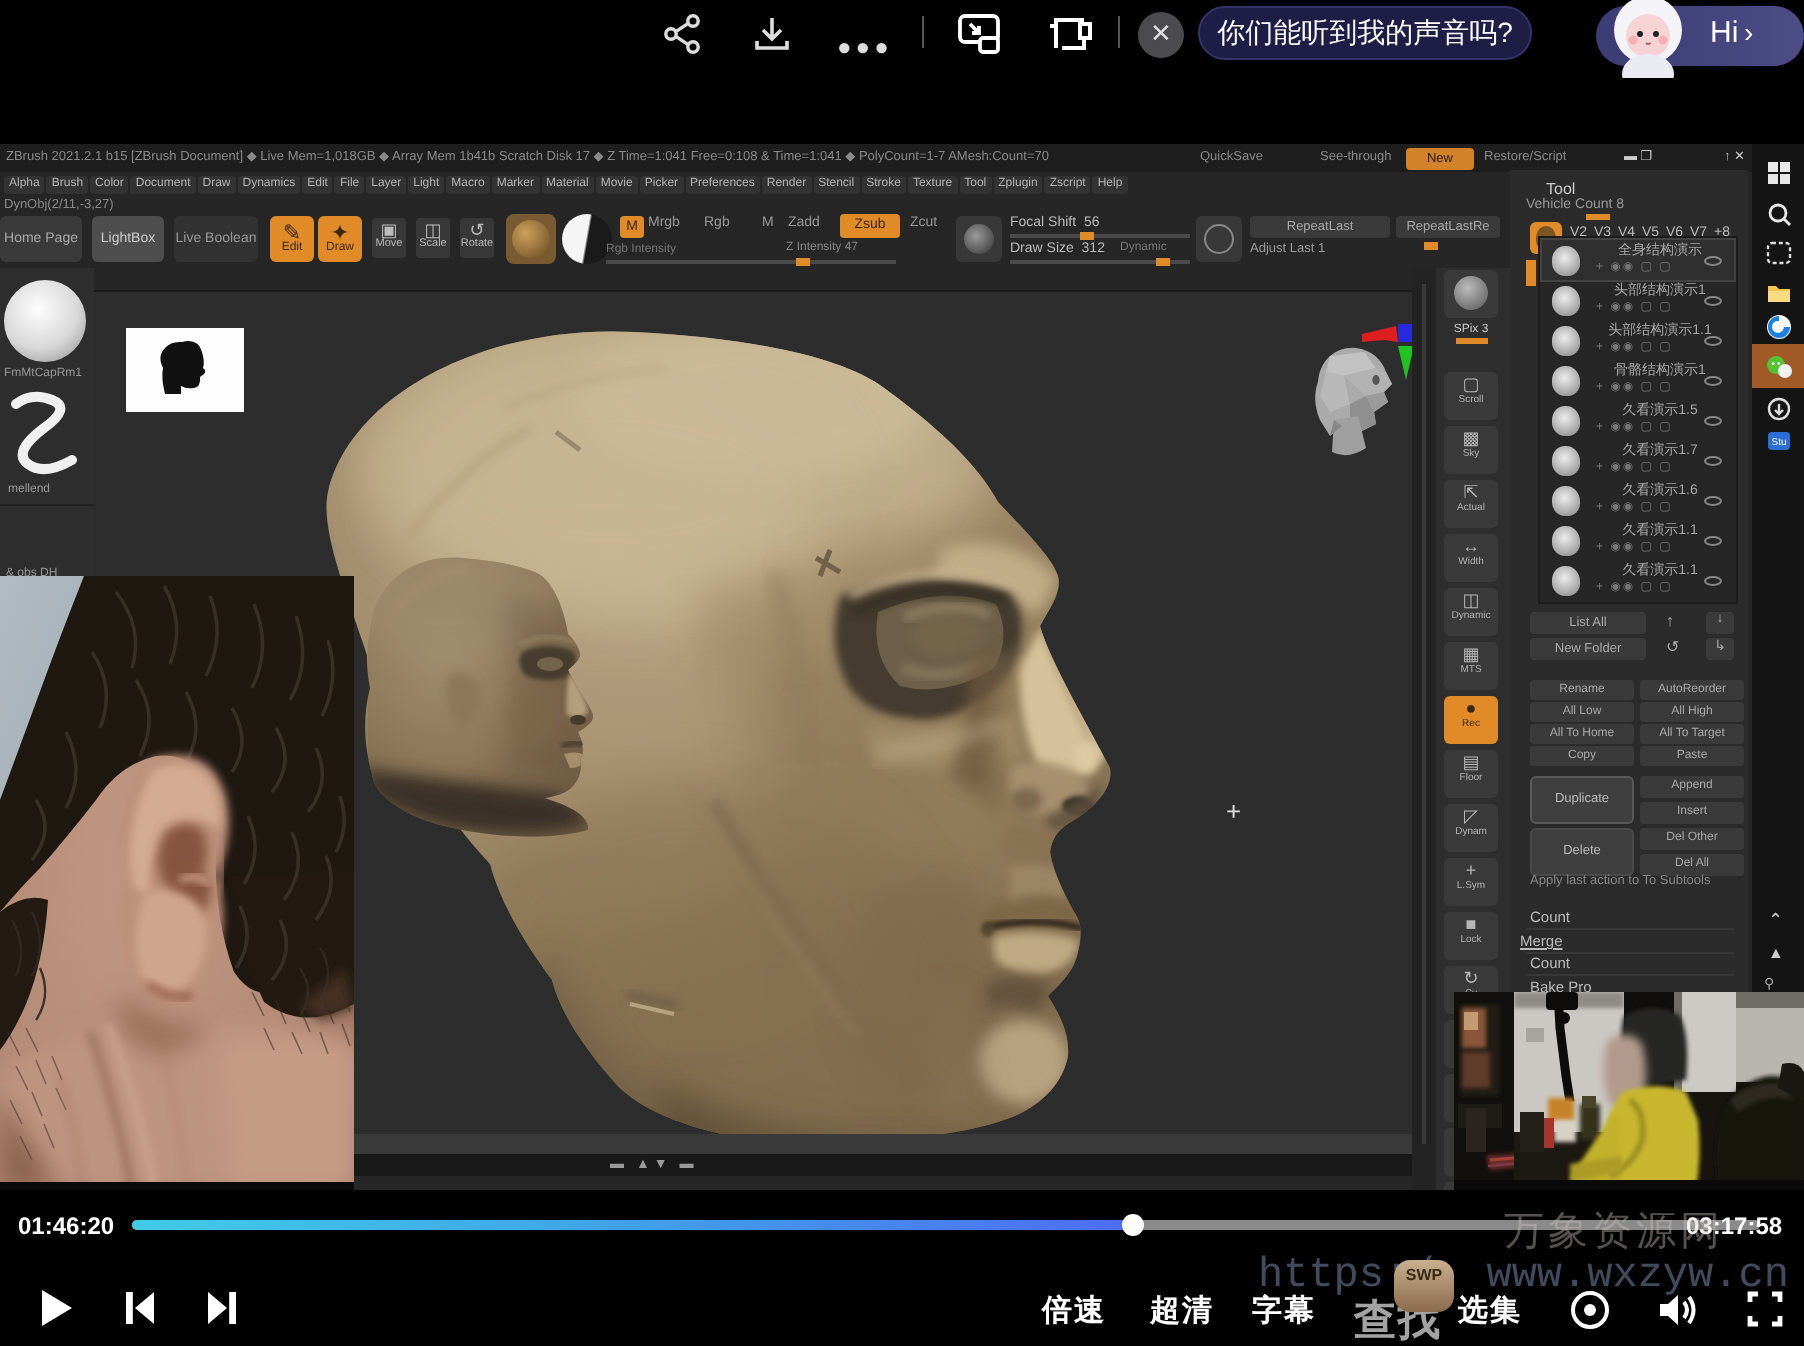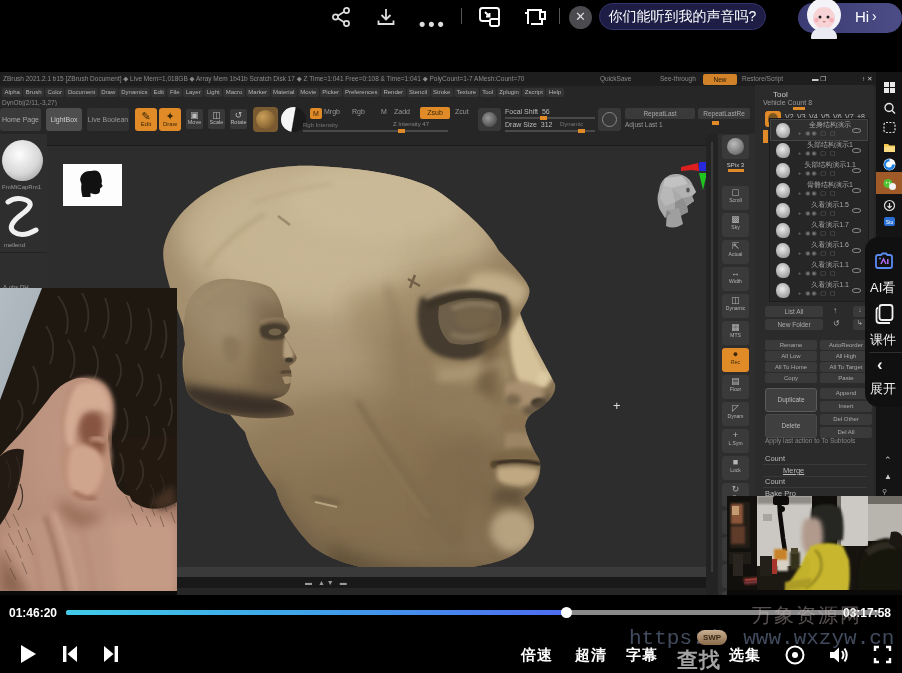--- a/index.html
+++ b/index.html
@@ -207,21 +207,21 @@
         <div class="abs" style="left:65px;top:288px;width:52px;height:10px;background:#3a3a3a;border-radius:2px;color:#aaa;font-size:6px;text-align:center;line-height:10px;">Paste</div>
         <div class="abs" style="left:10px;top:303px;width:52px;height:24px;background:#3f3f3f;border:1px solid #5a5a5a;border-radius:3px;color:#bbb;font-size:6.5px;text-align:center;line-height:22px;">Duplicate</div>
         <div class="abs" style="left:65px;top:303px;width:52px;height:11px;background:#3a3a3a;border-radius:2px;color:#aaa;font-size:6px;text-align:center;line-height:11px;">Append</div>
         <div class="abs" style="left:65px;top:316px;width:52px;height:11px;background:#3a3a3a;border-radius:2px;color:#aaa;font-size:6px;text-align:center;line-height:11px;">Insert</div>
         <div class="abs" style="left:10px;top:329px;width:52px;height:24px;background:#3f3f3f;border:1px solid #4a4a4a;border-radius:3px;color:#bbb;font-size:6.5px;text-align:center;line-height:22px;">Delete</div>
         <div class="abs" style="left:65px;top:329px;width:52px;height:11px;background:#3a3a3a;border-radius:2px;color:#aaa;font-size:6px;text-align:center;line-height:11px;">Del Other</div>
         <div class="abs" style="left:65px;top:342px;width:52px;height:11px;background:#3a3a3a;border-radius:2px;color:#aaa;font-size:6px;text-align:center;line-height:11px;">Del All</div>
         <div class="abs" style="left:10px;top:352px;color:#888;font-size:6.5px;">Apply last action to To Subtools</div>
         <div class="abs" style="left:10px;top:369px;color:#bbb;font-size:7.5px;">Count</div>
         <div class="abs" style="left:8px;top:379px;width:104px;height:1px;background:#383838;"></div>
-        <div class="abs" style="left:28px;top:381px;color:#bbb;font-size:7.5px;text-decoration:underline;">Merge</div>
+        <div class="abs" style="left:5px;top:381px;color:#bbb;font-size:7.5px;text-decoration:underline;">Merge</div>
         <div class="abs" style="left:8px;top:391px;width:104px;height:1px;background:#383838;"></div>
         <div class="abs" style="left:10px;top:392px;color:#bbb;font-size:7.5px;">Count</div>
         <div class="abs" style="left:8px;top:402px;width:104px;height:1px;background:#383838;"></div>
         <div class="abs" style="left:10px;top:404px;color:#bbb;font-size:7.5px;">Bake Pro</div>
         <div class="abs" style="left:8px;top:414px;width:104px;height:1px;background:#383838;"></div>
       </div>
 
     <div class="abs" id="zbody" style="left:0;top:62px;width:902px;height:461px;background:#262626;">
 
       <div class="abs" style="left:0;top:0;width:47px;height:461px;background:#2e2e2e;">
@@ -525,36 +525,20 @@
               <rect x="1" y="2" width="11" height="9" rx="2" fill="#2b6fd4"></rect>
               <text x="6.5" y="8.5" font-size="5" fill="#fff" text-anchor="middle" font-family="Liberation Sans">Stu</text>
             </svg></div>
           <div class="abs" style="left:8px;top:383px;color:#ccc;font-size:9px;">⌃</div>
           <div class="abs" style="left:8px;top:400px;color:#ccc;font-size:8px;">▲</div>
           <div class="abs" style="left:6px;top:416px;color:#aaa;font-size:7px;">⚲</div>
         </div>
     </div>
   </div>
 
-  <div class="abs" style="left:865px;top:237px;width:37px;height:170px;background:#101010;border-radius:14px 0 0 14px;z-index:45;">
-    <svg class="abs" style="left:8px;top:15px" width="22" height="20" viewBox="0 0 22 20" fill="none">
-      <path d="M3 5 Q3 3 5 3 L8 3 L9.5 1.5 L13 1.5 L14.5 3 L17 3 Q19 3 19 5 L19 14 Q19 16 17 16 L5 16 Q3 16 3 14 Z" stroke="#5a8af5" stroke-width="1.8"></path>
-      <path d="M8 12 L10.5 7 L13 12 M14.8 7 L14.8 12" stroke="#a86af0" stroke-width="1.6"></path>
-      <circle cx="7" cy="6.5" r="1" fill="#5a8af5"></circle>
-    </svg>
-    <div class="abs" style="left:5px;top:42px;color:#f0f0f0;font-size:13px;">AI看</div>
-    <svg class="abs" style="left:9px;top:66px" width="21" height="22" viewBox="0 0 21 22" fill="none" stroke="#f0f0f0" stroke-width="1.8">
-      <rect x="5.5" y="2" width="13" height="15" rx="2.5"></rect>
-      <path d="M4 5 Q2.5 5 2.5 7 L2.5 17 Q2.5 20 5.5 20 L16 20"></path>
-    </svg>
-    <div class="abs" style="left:5px;top:94px;color:#f0f0f0;font-size:13px;">课件</div>
-    <div class="abs" style="left:4px;top:115px;width:33px;height:1px;background:#2e2e2e;"></div>
-    <div class="abs" style="left:12px;top:118px;color:#f0f0f0;font-size:17px;font-weight:bold;">‹</div>
-    <div class="abs" style="left:5px;top:143px;color:#f0f0f0;font-size:13px;">展开</div>
-  </div>
 
   <div class="abs" id="earphoto" style="left:0;top:288px;width:177px;height:307px;z-index:30;"><svg width="177" height="307" viewBox="0 0 177 307">
 <defs>
   <linearGradient id="skyg" x1="0" y1="0" x2="1" y2="1">
     <stop offset="0%" stop-color="#bccad4"></stop>
             <stop offset="100%" stop-color="#a6b5c0"></stop>
   </linearGradient>
   <radialGradient id="sking" cx="40%" cy="50%" r="80%">
     <stop offset="0%" stop-color="#cba28d"></stop>
             <stop offset="55%" stop-color="#bd9480"></stop>
@@ -757,15 +741,15 @@
       <path d="M17.5 4.5 Q22 11 17.5 17.5" stroke="#fff" stroke-width="2" fill="none"></path>
     </svg>
 
     <svg class="abs" style="left:873px;top:50px" width="19" height="19" viewBox="0 0 19 19" fill="none" stroke="#fff" stroke-width="2.4">
       <path d="M2 6 L2 2 L6 2 M13 2 L17 2 L17 6 M17 13 L17 17 L13 17 M6 17 L2 17 L2 13"></path>
     </svg>
   </div>
 
   <div class="abs" style="left:752px;top:602px;color:rgba(205,190,188,0.42);font-size:20px;z-index:60;letter-spacing:2px;">万象资源网</div>
   <div class="abs" style="left:629px;top:627px;color:rgba(130,150,185,0.5);font-size:21px;z-index:60;font-family:'Liberation Mono',monospace;">https:/<span style="display:inline-block;width:26px;"></span>www.wxzyw.cn</div>
-  <div class="abs" style="left:697px;top:630px;width:30px;height:15px;background:linear-gradient(180deg,#c8b090,#8a6a4a);border-radius:8px;z-index:61;color:#3a2a18;font-size:8px;text-align:center;line-height:15px;font-weight:bold;">SWP</div>
+  <div class="abs" style="left:697px;top:630px;width:30px;height:26px;background:linear-gradient(180deg,#c8b090,#8a6a4a);border-radius:8px;z-index:61;color:#3a2a18;font-size:8px;text-align:center;line-height:15px;font-weight:bold;">SWP</div>
 
 </div>
 
 </body></html>

